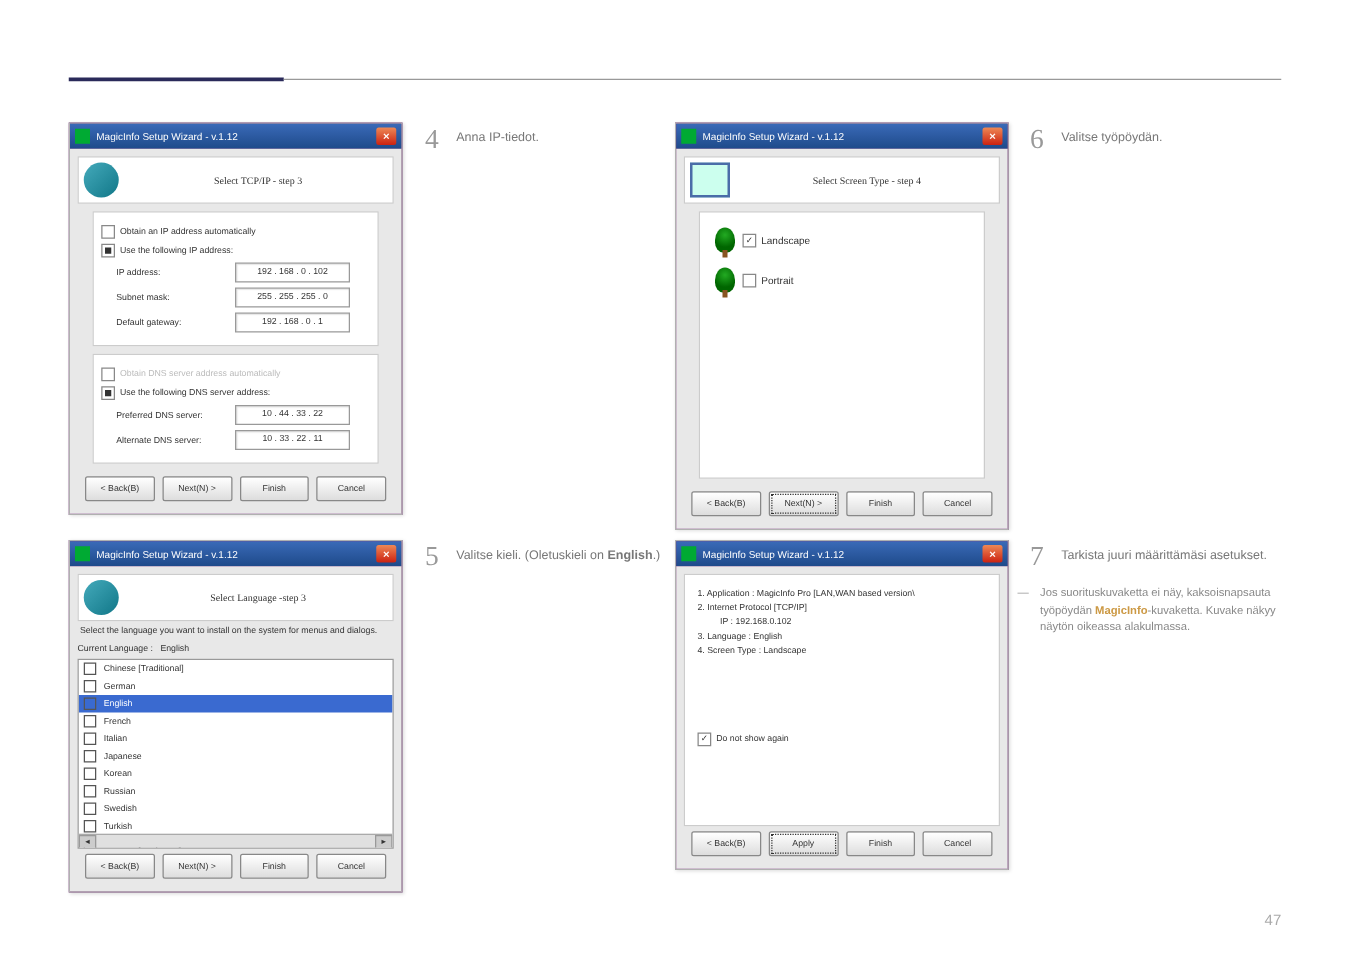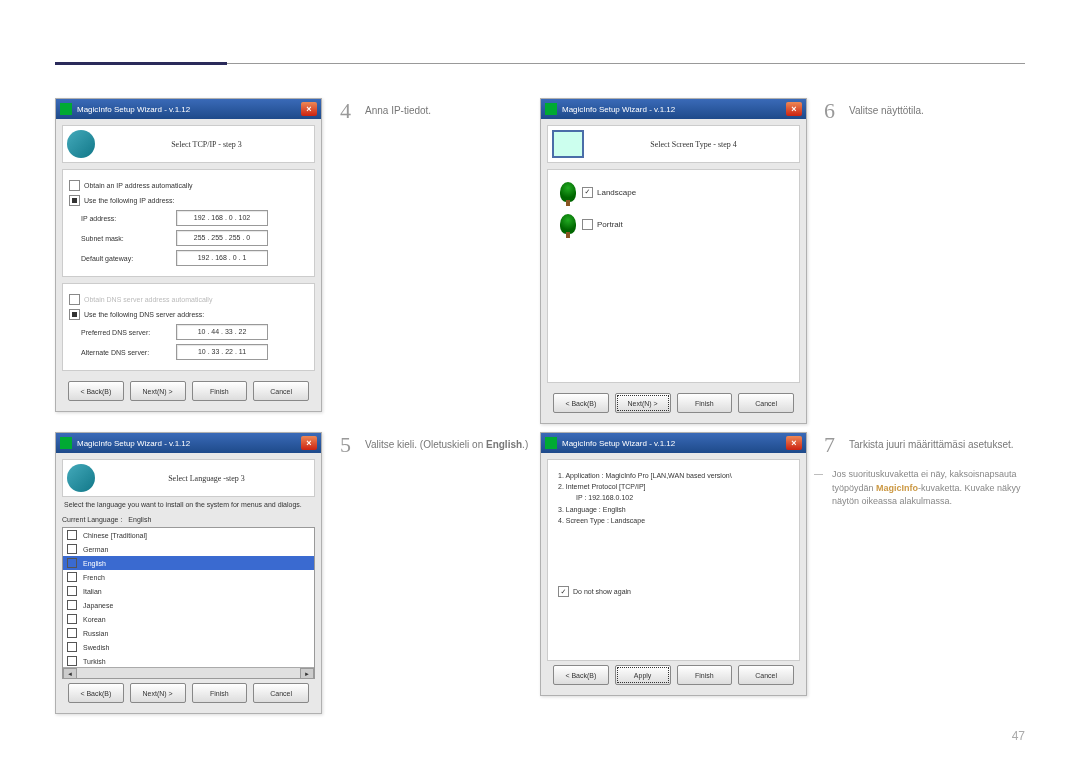--- a/index.html
+++ b/index.html
@@ -11,21 +11,21 @@
 .win{width:265px;border:1px solid #b0b0b0;background:#701a75;box-shadow:1px 1px 3px rgba(0,0,0,.15)}
 .titlebar{background:linear-gradient(#3a6ab8,#1e4a8a);color:#fff;display:flex;align-items:center;padding:3px 4px;font-size:8px}
 .appicon{width:12px;height:12px;background:#0a3;margin-right:5px;flex-shrink:0}
 .closebtn{width:16px;height:14px;background:linear-gradient(#e85,#c21);border-radius:2px;display:flex;align-items:center;justify-content:center;color:#fff;font-weight:bold;font-size:9px;margin-left:auto}
 .winbody{padding:6px;background:#e8e8e8}
 .header-row{display:flex;align-items:center;background:#fff;border:1px solid #ccc;padding:4px}
 .globe{width:28px;height:28px;border-radius:50%;background:linear-gradient(135deg,#4ab,#178);margin-right:8px;flex-shrink:0}
 .monitor{width:28px;height:24px;border:2px solid #4a6da8;background:#cfe;margin-right:8px;flex-shrink:0}
 .hand{width:24px;height:28px;background:#fdd;border:1px solid #c88;margin-right:8px;flex-shrink:0}
 .header-txt{flex:1;text-align:center;font-family:'Times New Roman',serif;font-size:8px}
-.panel{border:1px solid #ccc;background:#fff;margin:6px 0;padding:6px}
+.panel{border:1px solid #ccc;background:#fff;margin:6px 12px;padding:6px}
 .row{display:flex;align-items:center;margin:4px 0;font-size:7px}
 .row label{flex:0 0 95px;font-size:7px}
 .ipbox{width:90px;height:14px;border:1px solid #999;background:#fff;text-align:center;font-size:7px;line-height:14px;box-shadow:inset 1px 1px 1px rgba(0,0,0,.1)}
 .chk{width:9px;height:9px;border:1px solid #888;background:#fff;margin-right:4px;display:inline-flex;align-items:center;justify-content:center;font-size:7px;flex-shrink:0}
 .chk.on::after{content:'';width:5px;height:5px;background:#333}
 .chk.tick::after{content:'✓';font-size:7px}
 .disabled{color:#bbb}
 .btnbar{display:flex;gap:6px;padding:4px 6px;justify-content:flex-start}
 .btn{width:54px;height:18px;border:1px solid #888;background:linear-gradient(#fff,#ddd);font-size:7px;display:flex;align-items:center;justify-content:center;border-radius:2px}
 .btn.focus{outline:1px dotted #333;outline-offset:-3px}
@@ -240,21 +240,21 @@
     <div class="btn">Finish</div>
     <div class="btn">Cancel</div>
    </div>
   </div>
  </div>
 </div>
 
 <div class="col" style="left:824px;top:98px;width:190px">
  <div class="step">
         <div class="stepn">6</div>
-        <div class="stepd">Valitse näyttötila.</div>
+        <div class="stepd">Valitse työpöydän.</div>
       </div>
 </div>
 
 <div class="col" style="left:540px;top:432px">
  <div class="win">
   <div class="titlebar">
           <div class="appicon"></div>
           <span>MagicInfo Setup Wizard - v.1.12</span>
           <div class="closebtn">×</div>
         </div>

